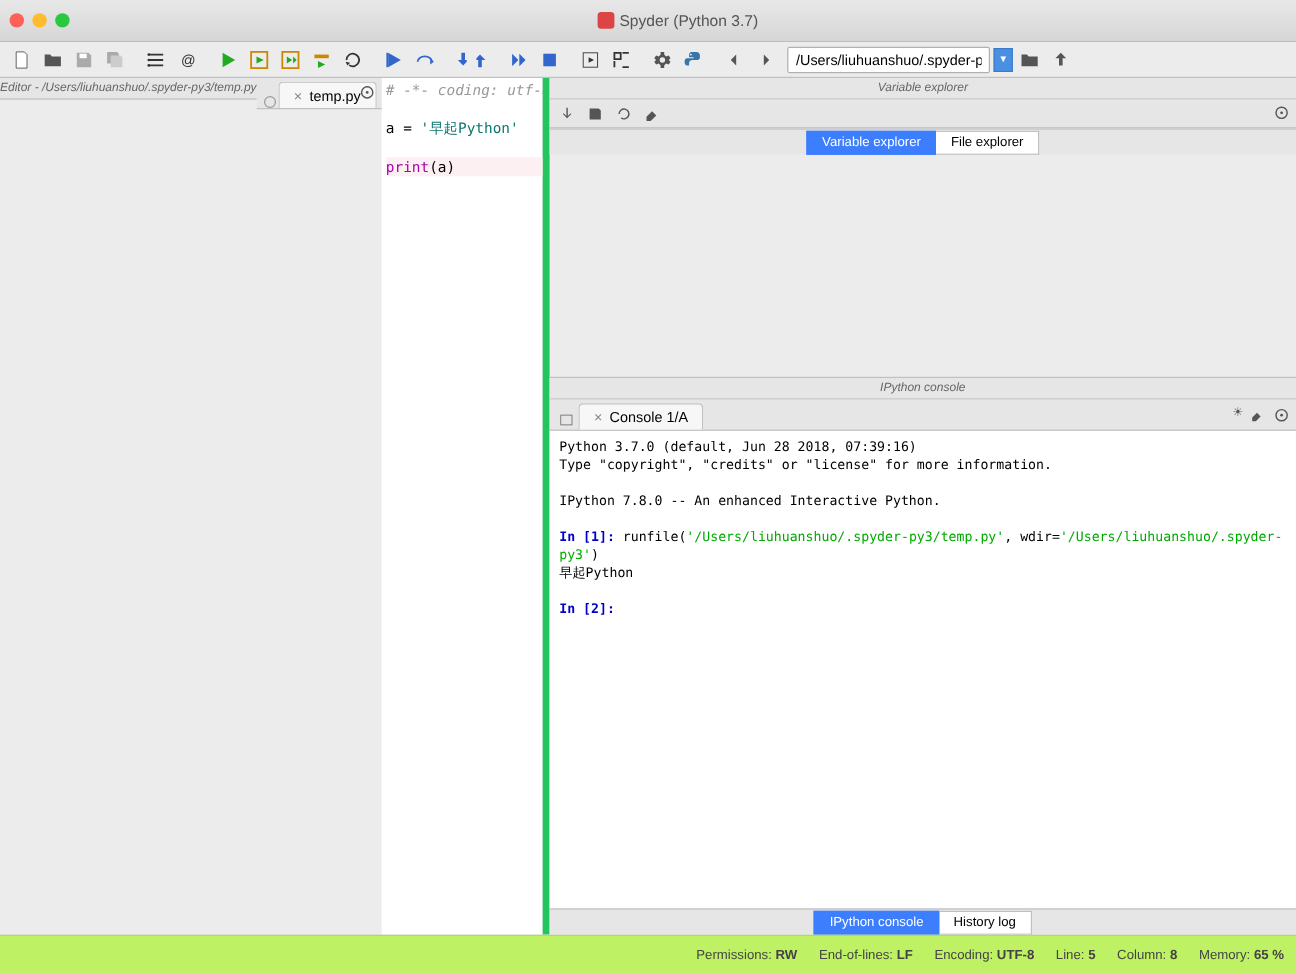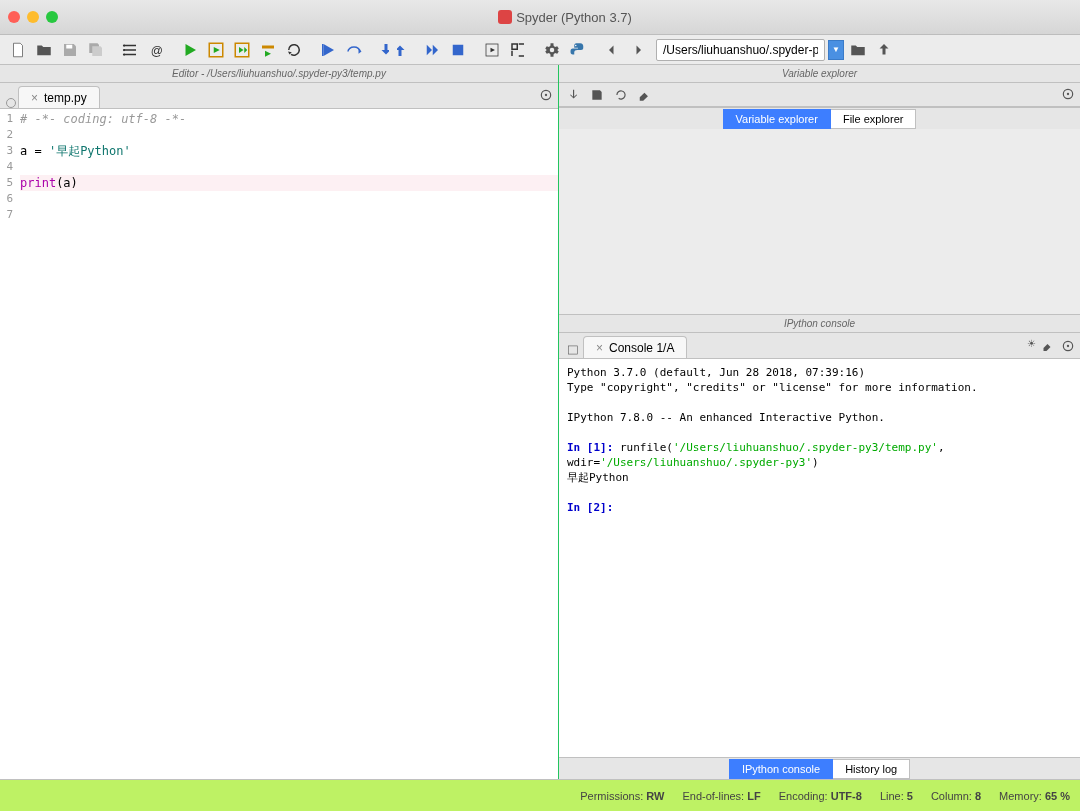--- a/index.html
+++ b/index.html
@@ -9,21 +9,21 @@
 .traffic span { width: 12px; height: 12px; border-radius: 50%; display:inline-block; }
 .tl-close { background:#ff5f57; } .tl-min{background:#febc2e;} .tl-max{background:#28c840;}
 .titlebar-title { flex:1; text-align:center; color:#555; font-size:13px; display:flex; align-items:center; justify-content:center; gap:4px;}
 .spyder-logo{width:14px;height:14px;background:#d44; border-radius:3px; display:inline-block;}
 .toolbar { height: 30px; background: #ececec; border-bottom:1px solid #c0c0c0; display:flex; align-items:center; padding:0 6px; gap:2px;}
 .tbtn { width:24px; height:24px; display:flex; align-items:center; justify-content:center; cursor:pointer; border-radius:3px;}
 .tbtn svg{width:18px;height:18px;}
 .tsep{width:6px;}
 .path-input { flex:1; height:22px; background:#fff; border:1px solid #b0b0b0; border-radius:2px; padding:0 6px; font-size:12px; margin:0 4px; max-width:360px;}
 .main { flex:1; display:flex; overflow:hidden; }
-.left-pane { width:559px; display:flex; flex-direction:column; border-right:1px solid #22c55e;}
+.left-pane { width:458px; display:flex; flex-direction:row; border-right:6px solid #22c55e;}
 .right-pane { flex:1; display:flex; flex-direction:column; }
 .pane-header { height:18px; background:#e6e6e6; border-bottom:1px solid #c0c0c0; font-size:10px; color:#666; text-align:center; line-height:18px; font-style:italic;}
 .tab-bar { height:26px; background:#e6e6e6; display:flex; align-items:flex-end; padding:0 4px; border-bottom:1px solid #c0c0c0; position:relative;}
 .tab-bar-corner { position:absolute; right:4px; top:4px; display:flex; gap:4px;}
 .mini-icon { width:16px; height:16px; display:flex; align-items:center; justify-content:center; cursor:pointer; color:#555;}
 .tab { height:22px; background:#f7f7f7; border:1px solid #c0c0c0; border-bottom:none; border-radius:4px 4px 0 0; padding:0 12px; display:flex; align-items:center; font-size:12px; margin-left:2px;}
 .tab .x{margin-right:6px; color:#888; font-size:12px;}
 .editor-body { flex:1; background:#fff; display:flex; font-family: Menlo, Monaco, monospace; font-size:12px; overflow:hidden;}
 .gutter { width:16px; background:#fff; color:#999; text-align:right; padding:2px 3px 0 0; line-height:16px; font-size:11px; user-select:none;}
 .code { flex:1; padding:2px 0 0 4px; line-height:16px; white-space:pre;}
@@ -243,27 +243,20 @@
       <div class="tab-bar-corner">
         <span class="mini-icon">
           <svg width="14" height="14" viewBox="0 0 24 24">
               <circle cx="12" cy="12" r="8" fill="none" stroke="#555" stroke-width="2"></circle>
               <circle cx="12" cy="12" r="2" fill="#555"></circle>
             </svg>
         </span>
       </div>
     </div>
     <div class="editor-body">
-      <div class="gutter"><span>1</span>
-<span>2</span>
-<span>3</span>
-<span>4</span>
-<span>5</span>
-<span>6</span>
-<span>7</span></div>
       <div class="code"><span class="c"># -*- coding: utf-8 -*-</span>
 
 <span>a = </span><span class="s">'早起Python'</span>
 
 <span class="hl-line"><span class="k">print</span><span>(a)</span></span>
 
 </div>
     </div>
   </div>
 

